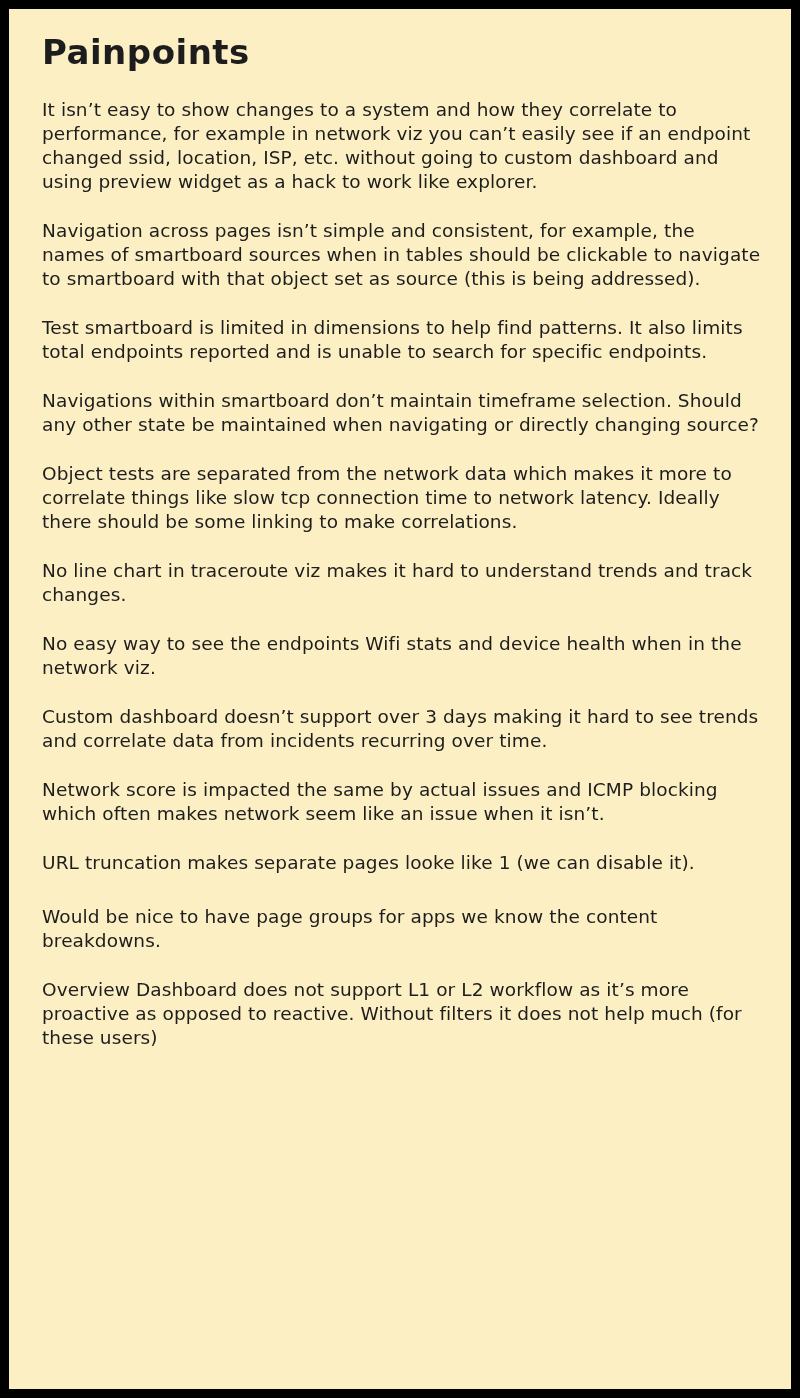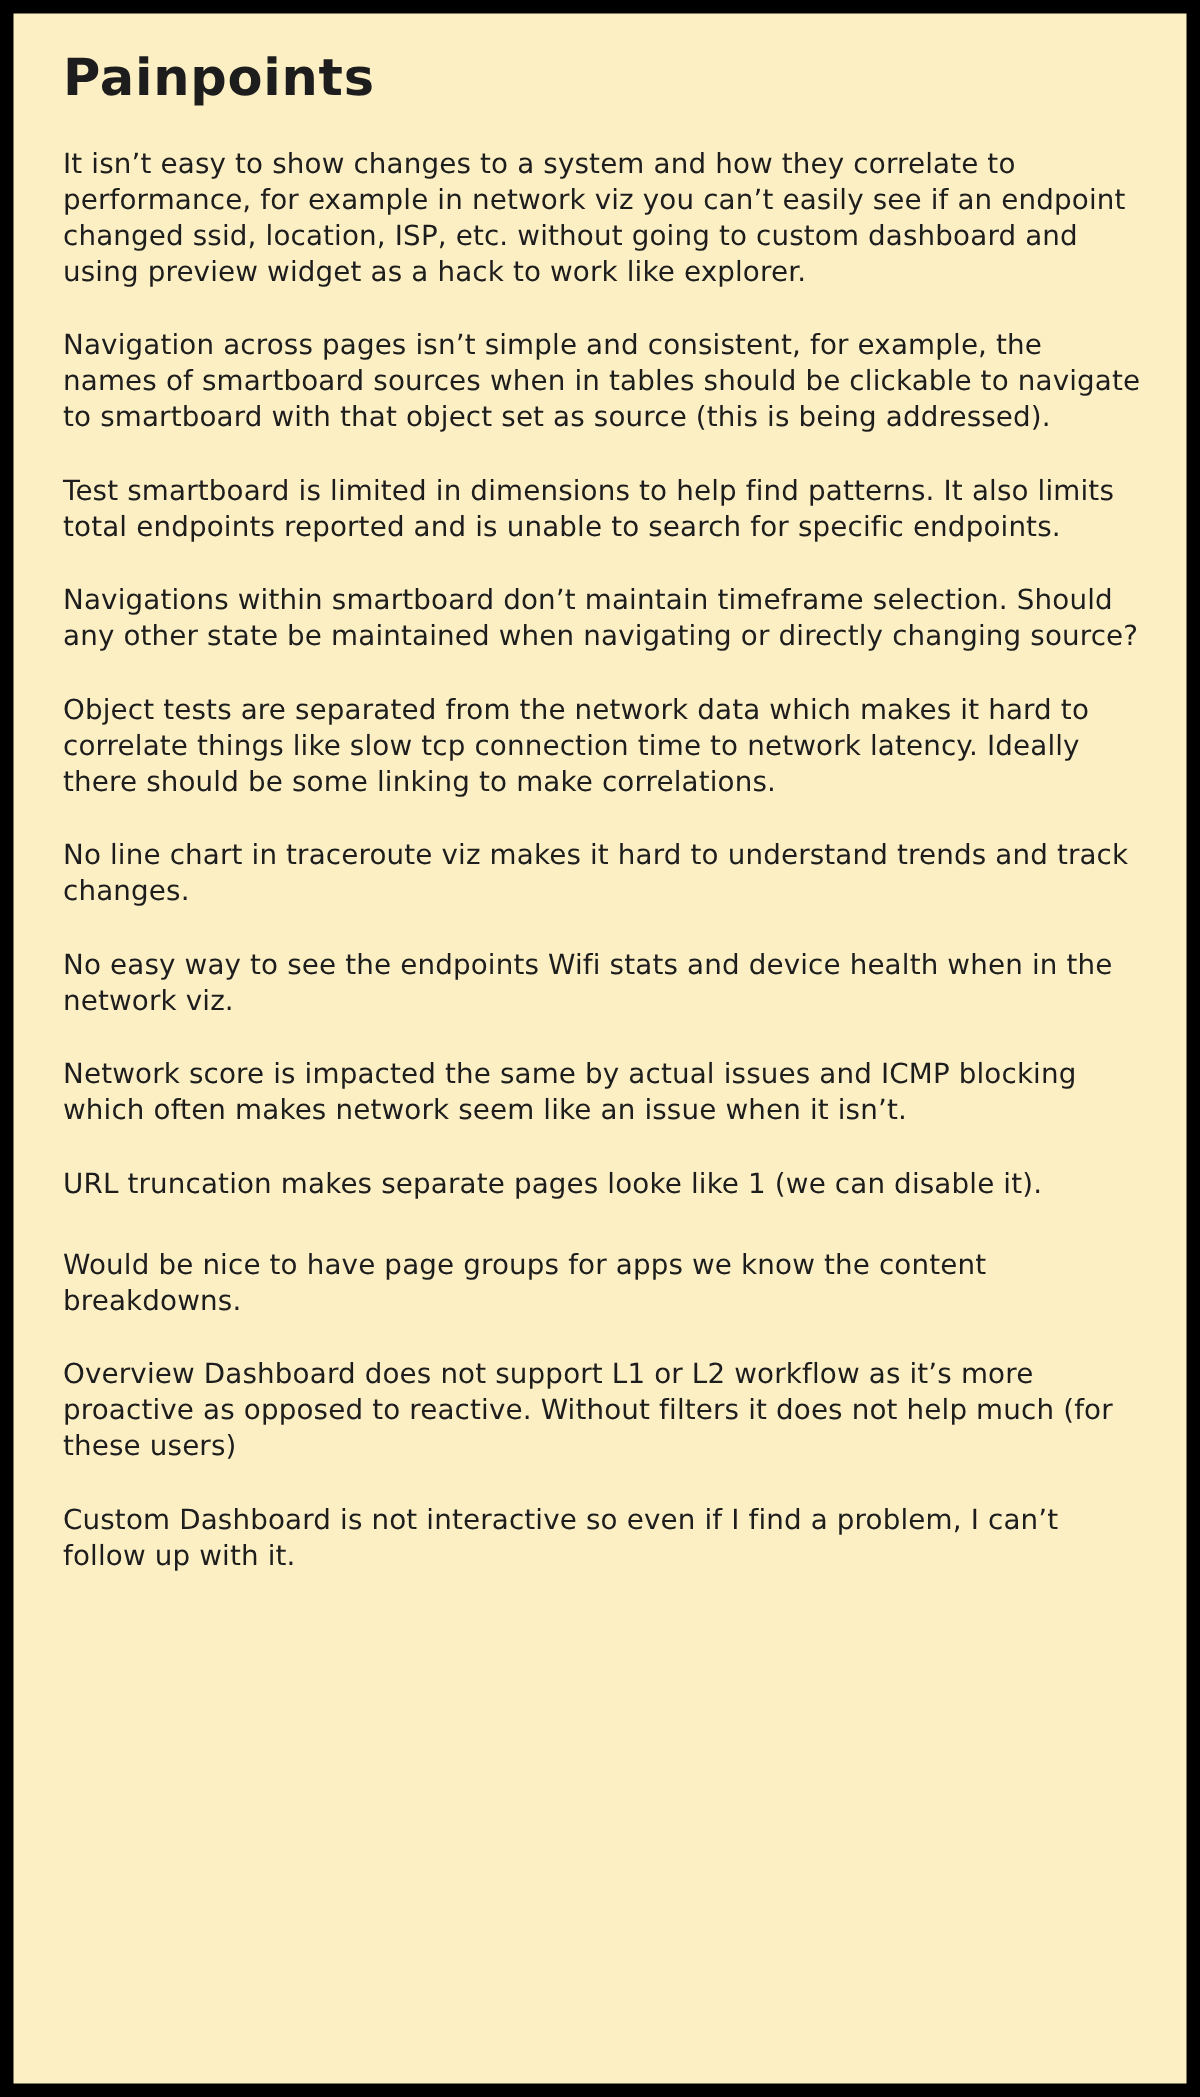--- a/index.html
+++ b/index.html
@@ -45,23 +45,23 @@
 <body>
 
 <div class="page" style="--bg-color: #fcefc3; --border-color: #000000; --text-color: #1d1d1d;">
   <div class="content">
     <h1 class="title">Painpoints</h1>
     <div class="paragraphs">
         <p class="para">It isn’t easy to show changes to a system and how they correlate to performance, for example in network viz you can’t easily see if an endpoint changed ssid, location, ISP, etc. without going to custom dashboard and using preview widget as a hack to work like explorer.</p>
         <p class="para">Navigation across pages isn’t simple and consistent, for example, the names of smartboard sources when in tables should be clickable to navigate to smartboard with that object set as source (this is being addressed).</p>
         <p class="para">Test smartboard is limited in dimensions to help find patterns. It also limits total endpoints reported and is unable to search for specific endpoints.</p>
         <p class="para">Navigations within smartboard don’t maintain timeframe selection. Should any other state be maintained when navigating or directly changing source?</p>
-        <p class="para">Object tests are separated from the network data which makes it hard to correlate things like slow tcp connection time to network latency. Ideally there should be some linking to make correlations.</p>
+        <p class="para">Object tests are separated from the network data which makes it more to correlate things like slow tcp connection time to network latency. Ideally there should be some linking to make correlations.</p>
         <p class="para">No line chart in traceroute viz makes it hard to understand trends and track changes.</p>
         <p class="para">No easy way to see the endpoints Wifi stats and device health when in the network viz.</p>
+        <p class="para">Custom dashboard doesn’t support over 3 days making it hard to see trends and correlate data from incidents recurring over time.</p>
         <p class="para">Network score is impacted the same by actual issues and ICMP blocking which often makes network seem like an issue when it isn’t.</p>
         <p class="para">URL truncation makes separate pages looke like 1 (we can disable it).</p>
         <p class="para para-gap">Would be nice to have page groups for apps we know the content breakdowns.</p>
         <p class="para">Overview Dashboard does not support L1 or L2 workflow as it’s more proactive as opposed to reactive. Without filters it does not help much (for these users)</p>
-        <p class="para">Custom Dashboard is not interactive so even if I find a problem, I can’t follow up with it.</p>
       </div>
   </div>
 </div>
 
 </body></html>

